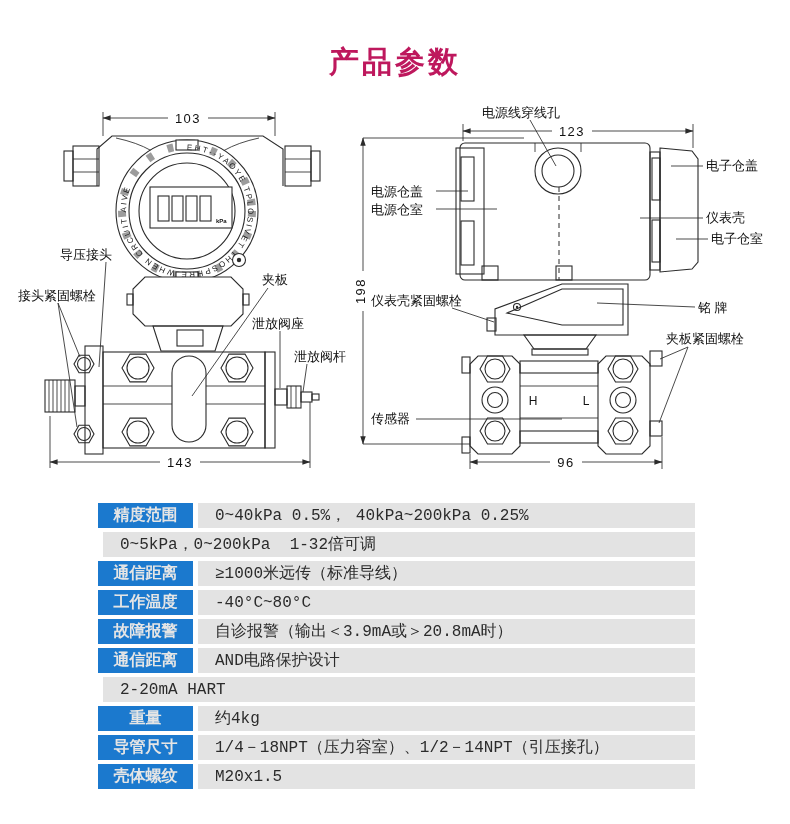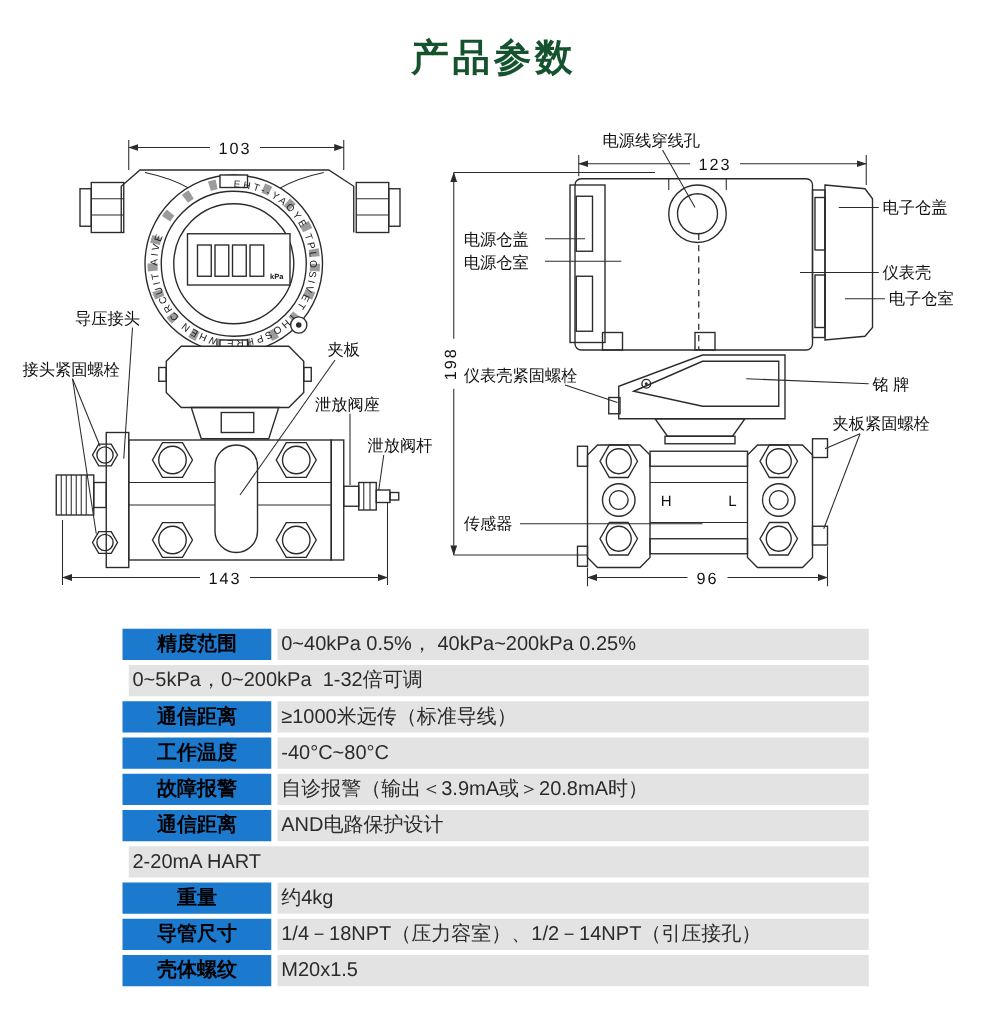--- a/index.html
+++ b/index.html
@@ -1,42 +1,42 @@
 <!DOCTYPE html>
 <html><head>
 <meta charset="utf-8">
 <style>
   html,body { margin:0; padding:0; background:#fff; }
   .page { position:relative; width:790px; height:824px; background:#ffffff;
           font-family:"Liberation Sans", sans-serif; overflow:hidden; }
-  .title { position:absolute; top:26px; left:0; right:0; margin:0; text-align:center;
-           font-size:30px; font-weight:bold; color:#14532d; letter-spacing:3px; }
+  .title { position:absolute; top:26px; left:0; right:0; margin:16px; text-align:center;
+           font-size:30px; font-weight:bold; color:#be185d; letter-spacing:3px; }
   .diagram { position:absolute; top:90px; left:0; width:790px; height:400px; }
 
   
   .ln   { fill:none; stroke:#2b2b2b; stroke-width:1.1; }
   .lnw  { fill:#ffffff; stroke:#2b2b2b; stroke-width:1.1; }
   .thin { fill:none; stroke:#2b2b2b; stroke-width:0.85; }
   .dash { fill:none; stroke:#2b2b2b; stroke-width:1; stroke-dasharray:5 4; }
   .tabs { fill:none; stroke:#3a3a3a; stroke-width:8; stroke-dasharray:6 16; opacity:.5; }
   .mask { fill:#ffffff; stroke:none; }
   text  { font-family:"Liberation Sans", sans-serif; }
   .lbl  { font-size:13px; fill:#111; }
   .dim  { font-size:13px; fill:#111; letter-spacing:1.5px; }
   .hl   { font-size:12px; fill:#111; }
   .unit { font-size:6px; fill:#111; font-weight:bold; }
   .bezeltxt { font-size:8px; letter-spacing:2px; fill:#222; }
 
   
   .spec-table { position:absolute; left:98px; top:503px; width:597px; }
   .spec-row { display:flex; height:25px; margin-bottom:4px; }
-  .spec-label { width:119px; background:#1b79ce; color:#000000; font-size:16px; font-weight:bold;
+  .spec-label { width:95px; background:#1b79ce; color:#e5e5e5; font-size:16px; font-weight:bold;
                 display:flex; align-items:center; justify-content:center; flex:none; }
   .spec-value { margin-left:5px; flex:1; background:#e3e3e3; color:#2b2b2b; font-size:16px;
-                display:flex; align-items:center; padding-left:3px; white-space:pre; }
+                display:flex; align-items:center; padding-left:17px; white-space:pre;font-family:Liberation Mono, monospace; }
 </style>
 </head>
 <body>
 
 <div class="page">
 
   <h1 class="title">产品参数</h1>
 
   <svg class="diagram" viewBox="0 90 790 400" xmlns="http://www.w3.org/2000/svg">
     <defs>

